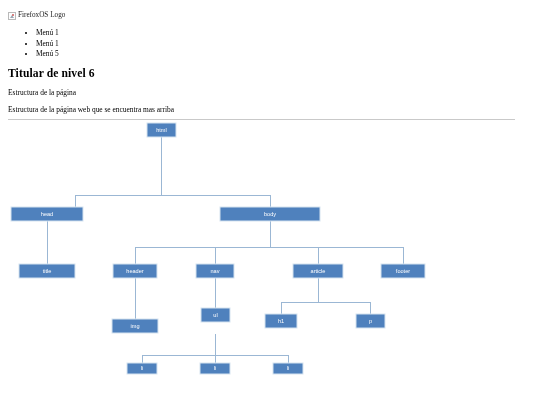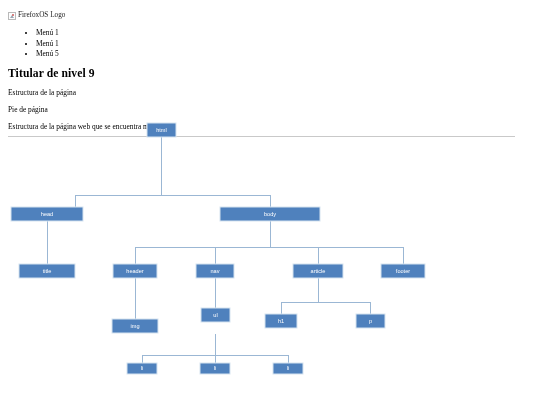--- a/index.html
+++ b/index.html
@@ -136,25 +136,24 @@
     <span class="broken-img-glyph"></span>
     <span>FirefoxOS Logo</span>
   </div>
 
   <ul class="menu">
     <li><span>Menú 1</span></li>
     <li><span>Menú 1</span></li>
     <li><span>Menú 5</span></li>
   </ul>
 
-  <h1 class="page-title">Titular de nivel 9</h1>
+  <h1 class="page-title">Titular de nivel 6</h1>
 
   <p class="body-text">Estructura de la página</p>
 
-  <p class="body-text">Pie de página</p>
 
   <p class="body-text last">Estructura de la página web que se encuentra mas arriba</p>
 
   <hr class="rule">
 </div>
 
 <div class="diagram">
   <svg width="540" height="293" viewBox="0 0 540 293" xmlns="http://www.w3.org/2000/svg">
 
     <g>

